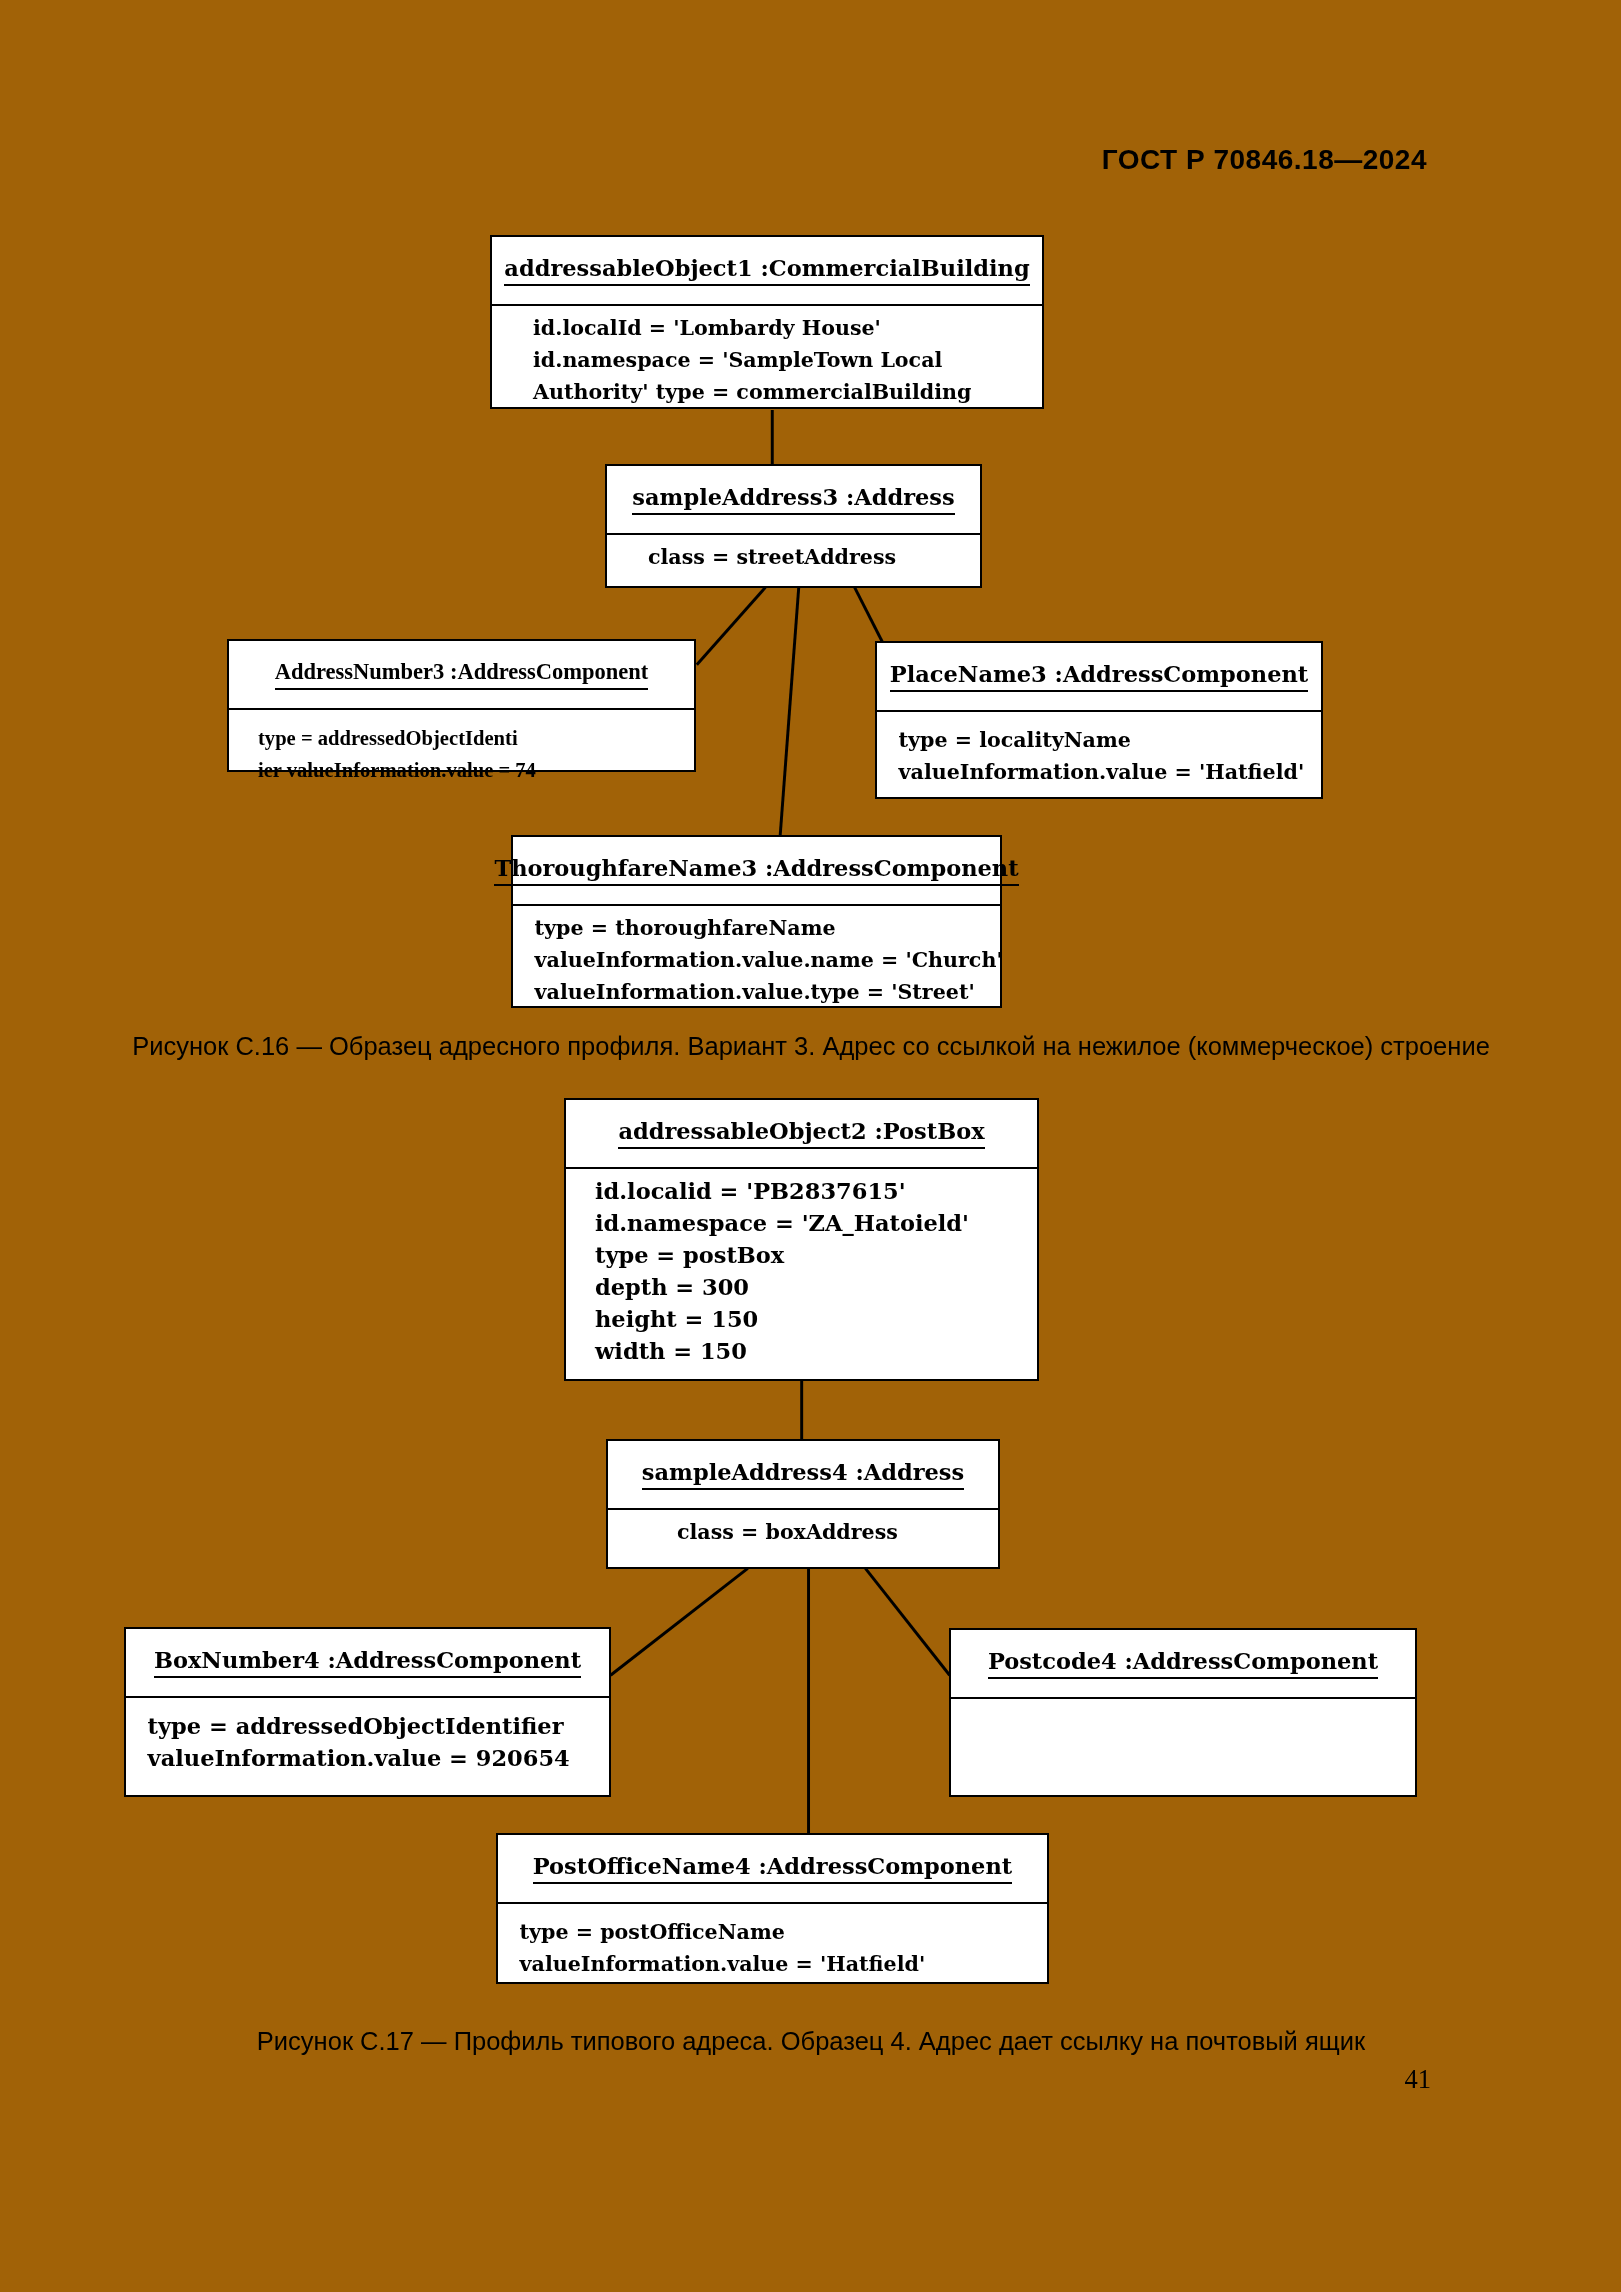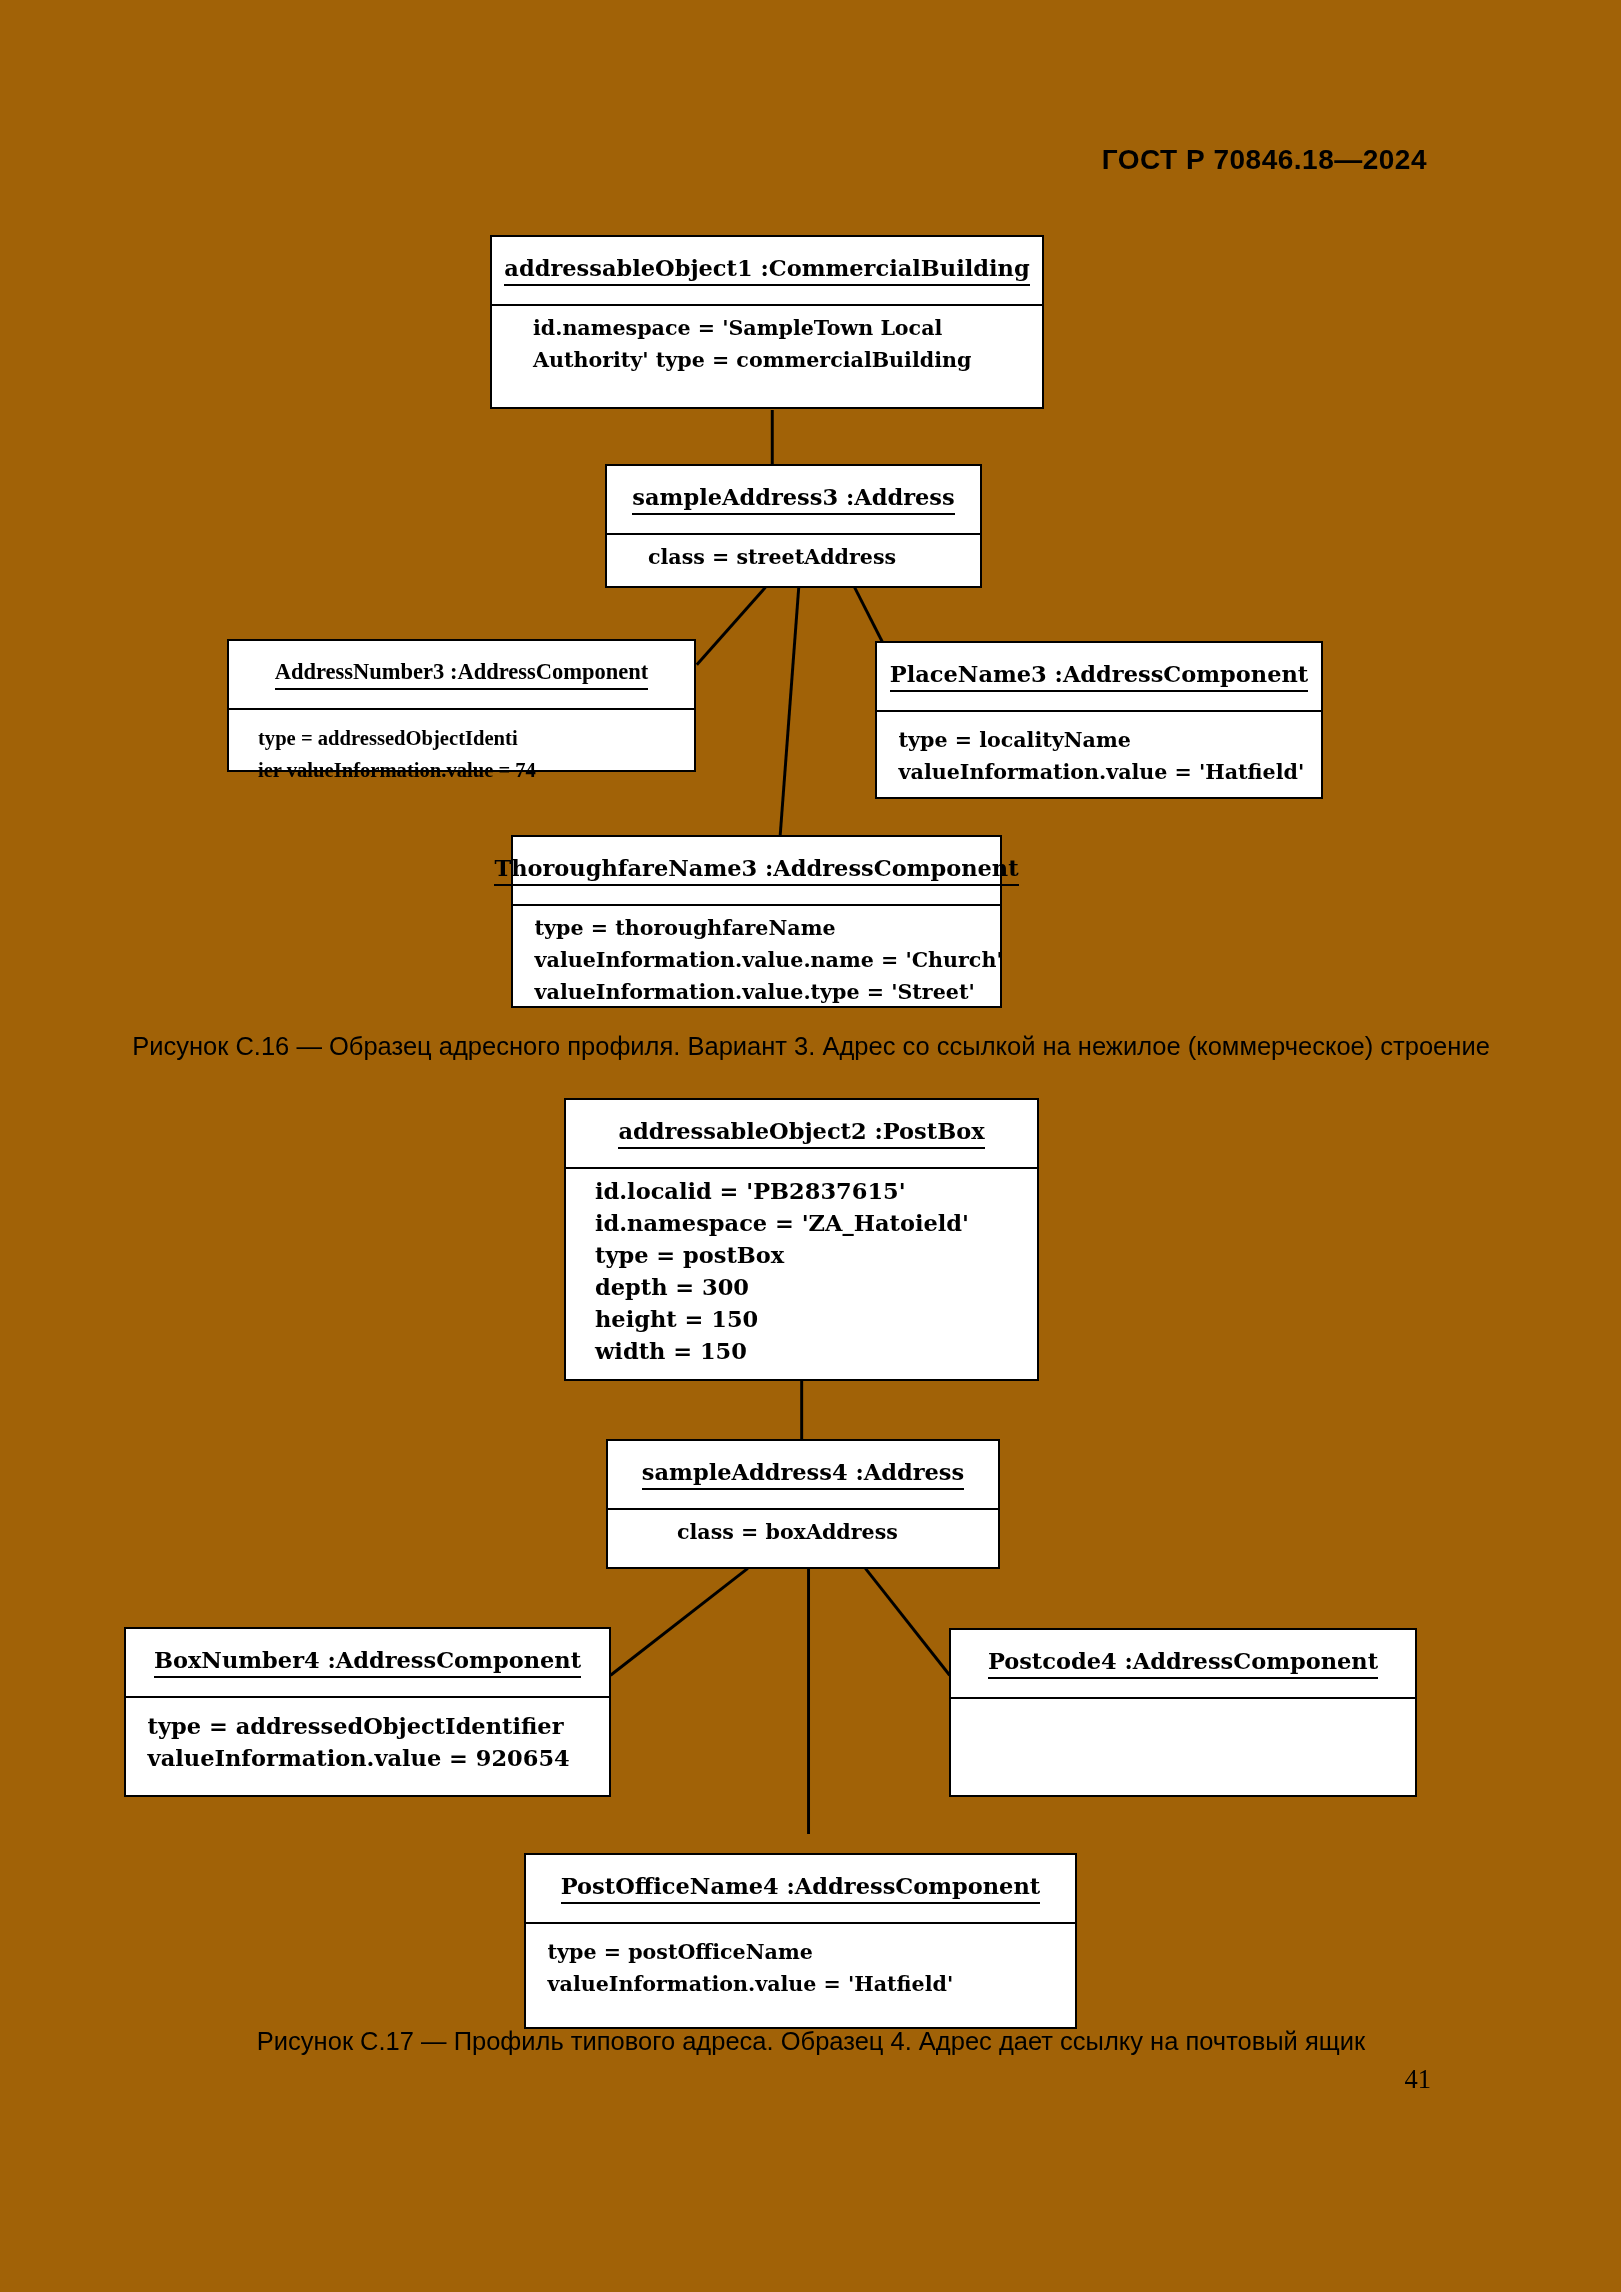--- a/index.html
+++ b/index.html
@@ -97,20 +97,21 @@
     <line x1="763" y1="1600" x2="623" y2="1709"></line>
     <line x1="825" y1="1600" x2="825" y2="1871"></line>
     <line x1="883" y1="1600" x2="969" y2="1709"></line>
   </svg>
 
   <div class="uml-box" style="left:490px; top:235px; width:554px; height:174px;">
     <div class="uml-title">
       <span>addressableObject1 :CommercialBuilding</span>
     </div>
     <div class="uml-body pad-wide">
+      <div>id.localId = 'Lombardy House'</div>
       <div>id.namespace = 'SampleTown Local</div>
       <div>Authority' type = commercialBuilding</div>
     </div>
   </div>
 
   <div class="uml-box" style="left:605px; top:464px; width:377px; height:124px;">
     <div class="uml-title">
       <span>sampleAddress3 :Address</span>
     </div>
     <div class="uml-body pad-wide">
@@ -183,21 +184,21 @@
       <div>valueInformation.value = 920654</div>
     </div>
   </div>
 
   <div class="uml-box" style="left:949px; top:1628px; width:468px; height:169px;">
     <div class="uml-title">
       <span>Postcode4 :AddressComponent</span>
     </div>
   </div>
 
-  <div class="uml-box" style="left:524px; top:1833px; width:553px; height:176px;margin-top:20px;">
+  <div class="uml-box" style="left:496px; top:1833px; width:553px; height:151px;">
     <div class="uml-title">
       <span>PostOfficeName4 :AddressComponent</span>
     </div>
     <div class="uml-body pad-tight pad-top">
       <div>type = postOfficeName</div>
       <div>valueInformation.value = 'Hatfield'</div>
     </div>
   </div>
 
   <div class="figure-caption" style="top:2027px;">Рисунок С.17 — Профиль типового адреса. Образец 4. Адрес дает ссылку на почтовый ящик</div>

